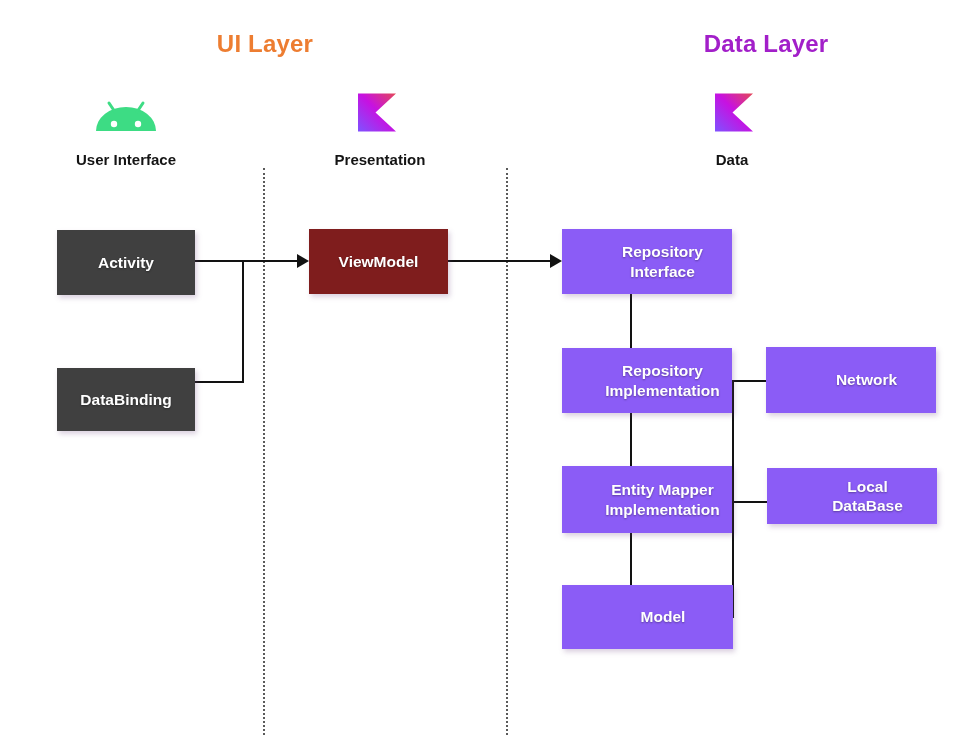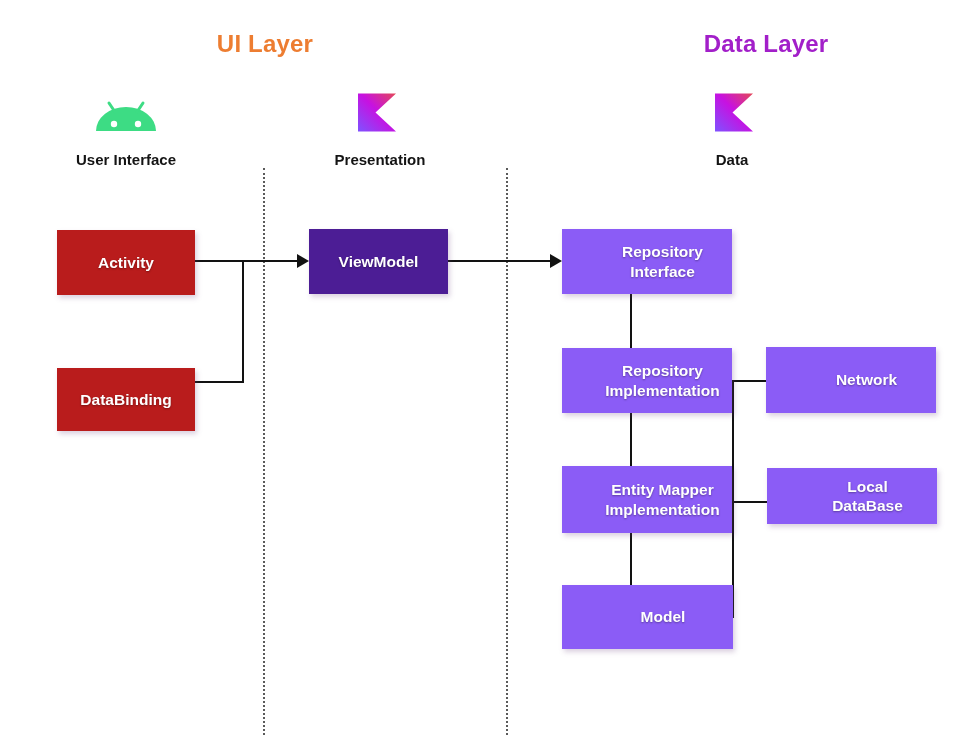--- a/index.html
+++ b/index.html
@@ -40,22 +40,22 @@
     justify-content: center;
     text-align: center;
     color: #ffffff;
     font-size: 15.5px;
     font-weight: 700;
     line-height: 1.25;
     white-space: pre-line;
     text-shadow: 0 1px 2px rgba(0,0,0,0.35);
     box-shadow: 2px 3px 5px rgba(110,70,130,0.25);
   }
-  .node.green  { background: #b91c1c; }
-  .node.orange { background: #4c1d95; }
+  .node.green  { background: #404040; }
+  .node.orange { background: #7f1d1d; }
   .node.purple { background: #8b5cf6; padding-left: 31px; }
   .line {
     position: absolute;
     background: #121212;
   }
   .line.h { height: 2px; }
   .line.v { width: 2px; }
   .arrow-right {
     position: absolute;
     width: 0; height: 0;

